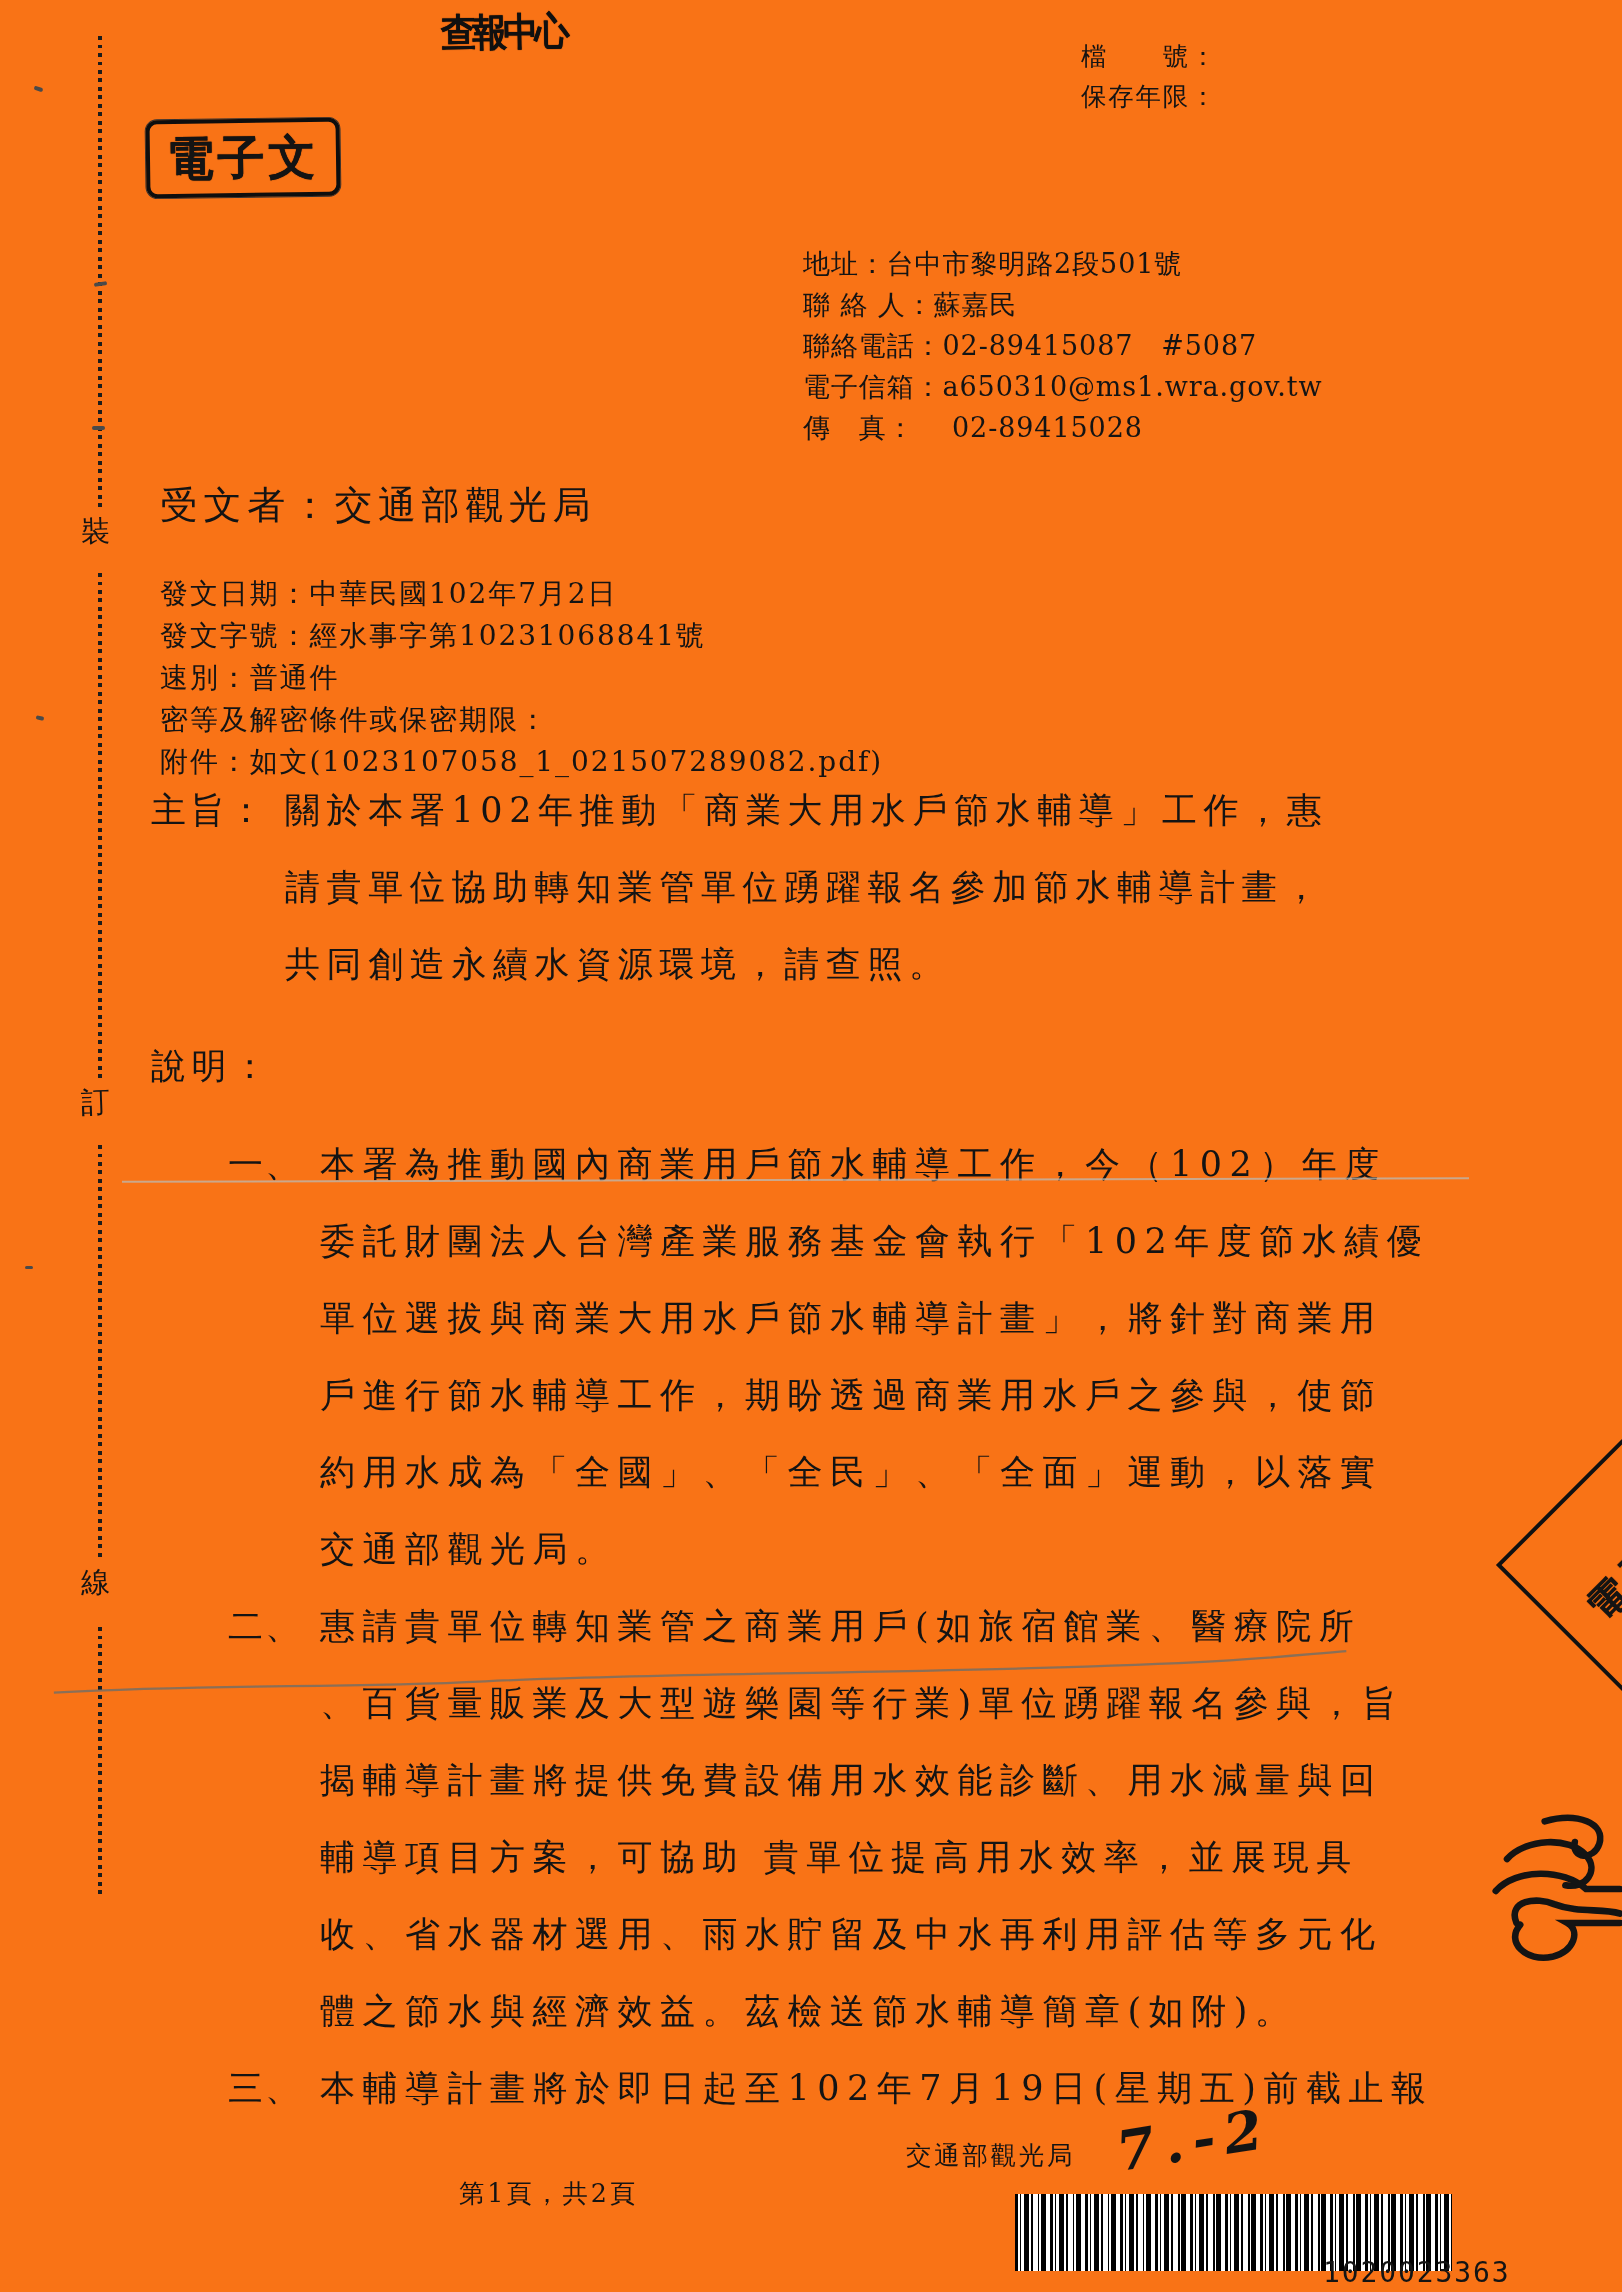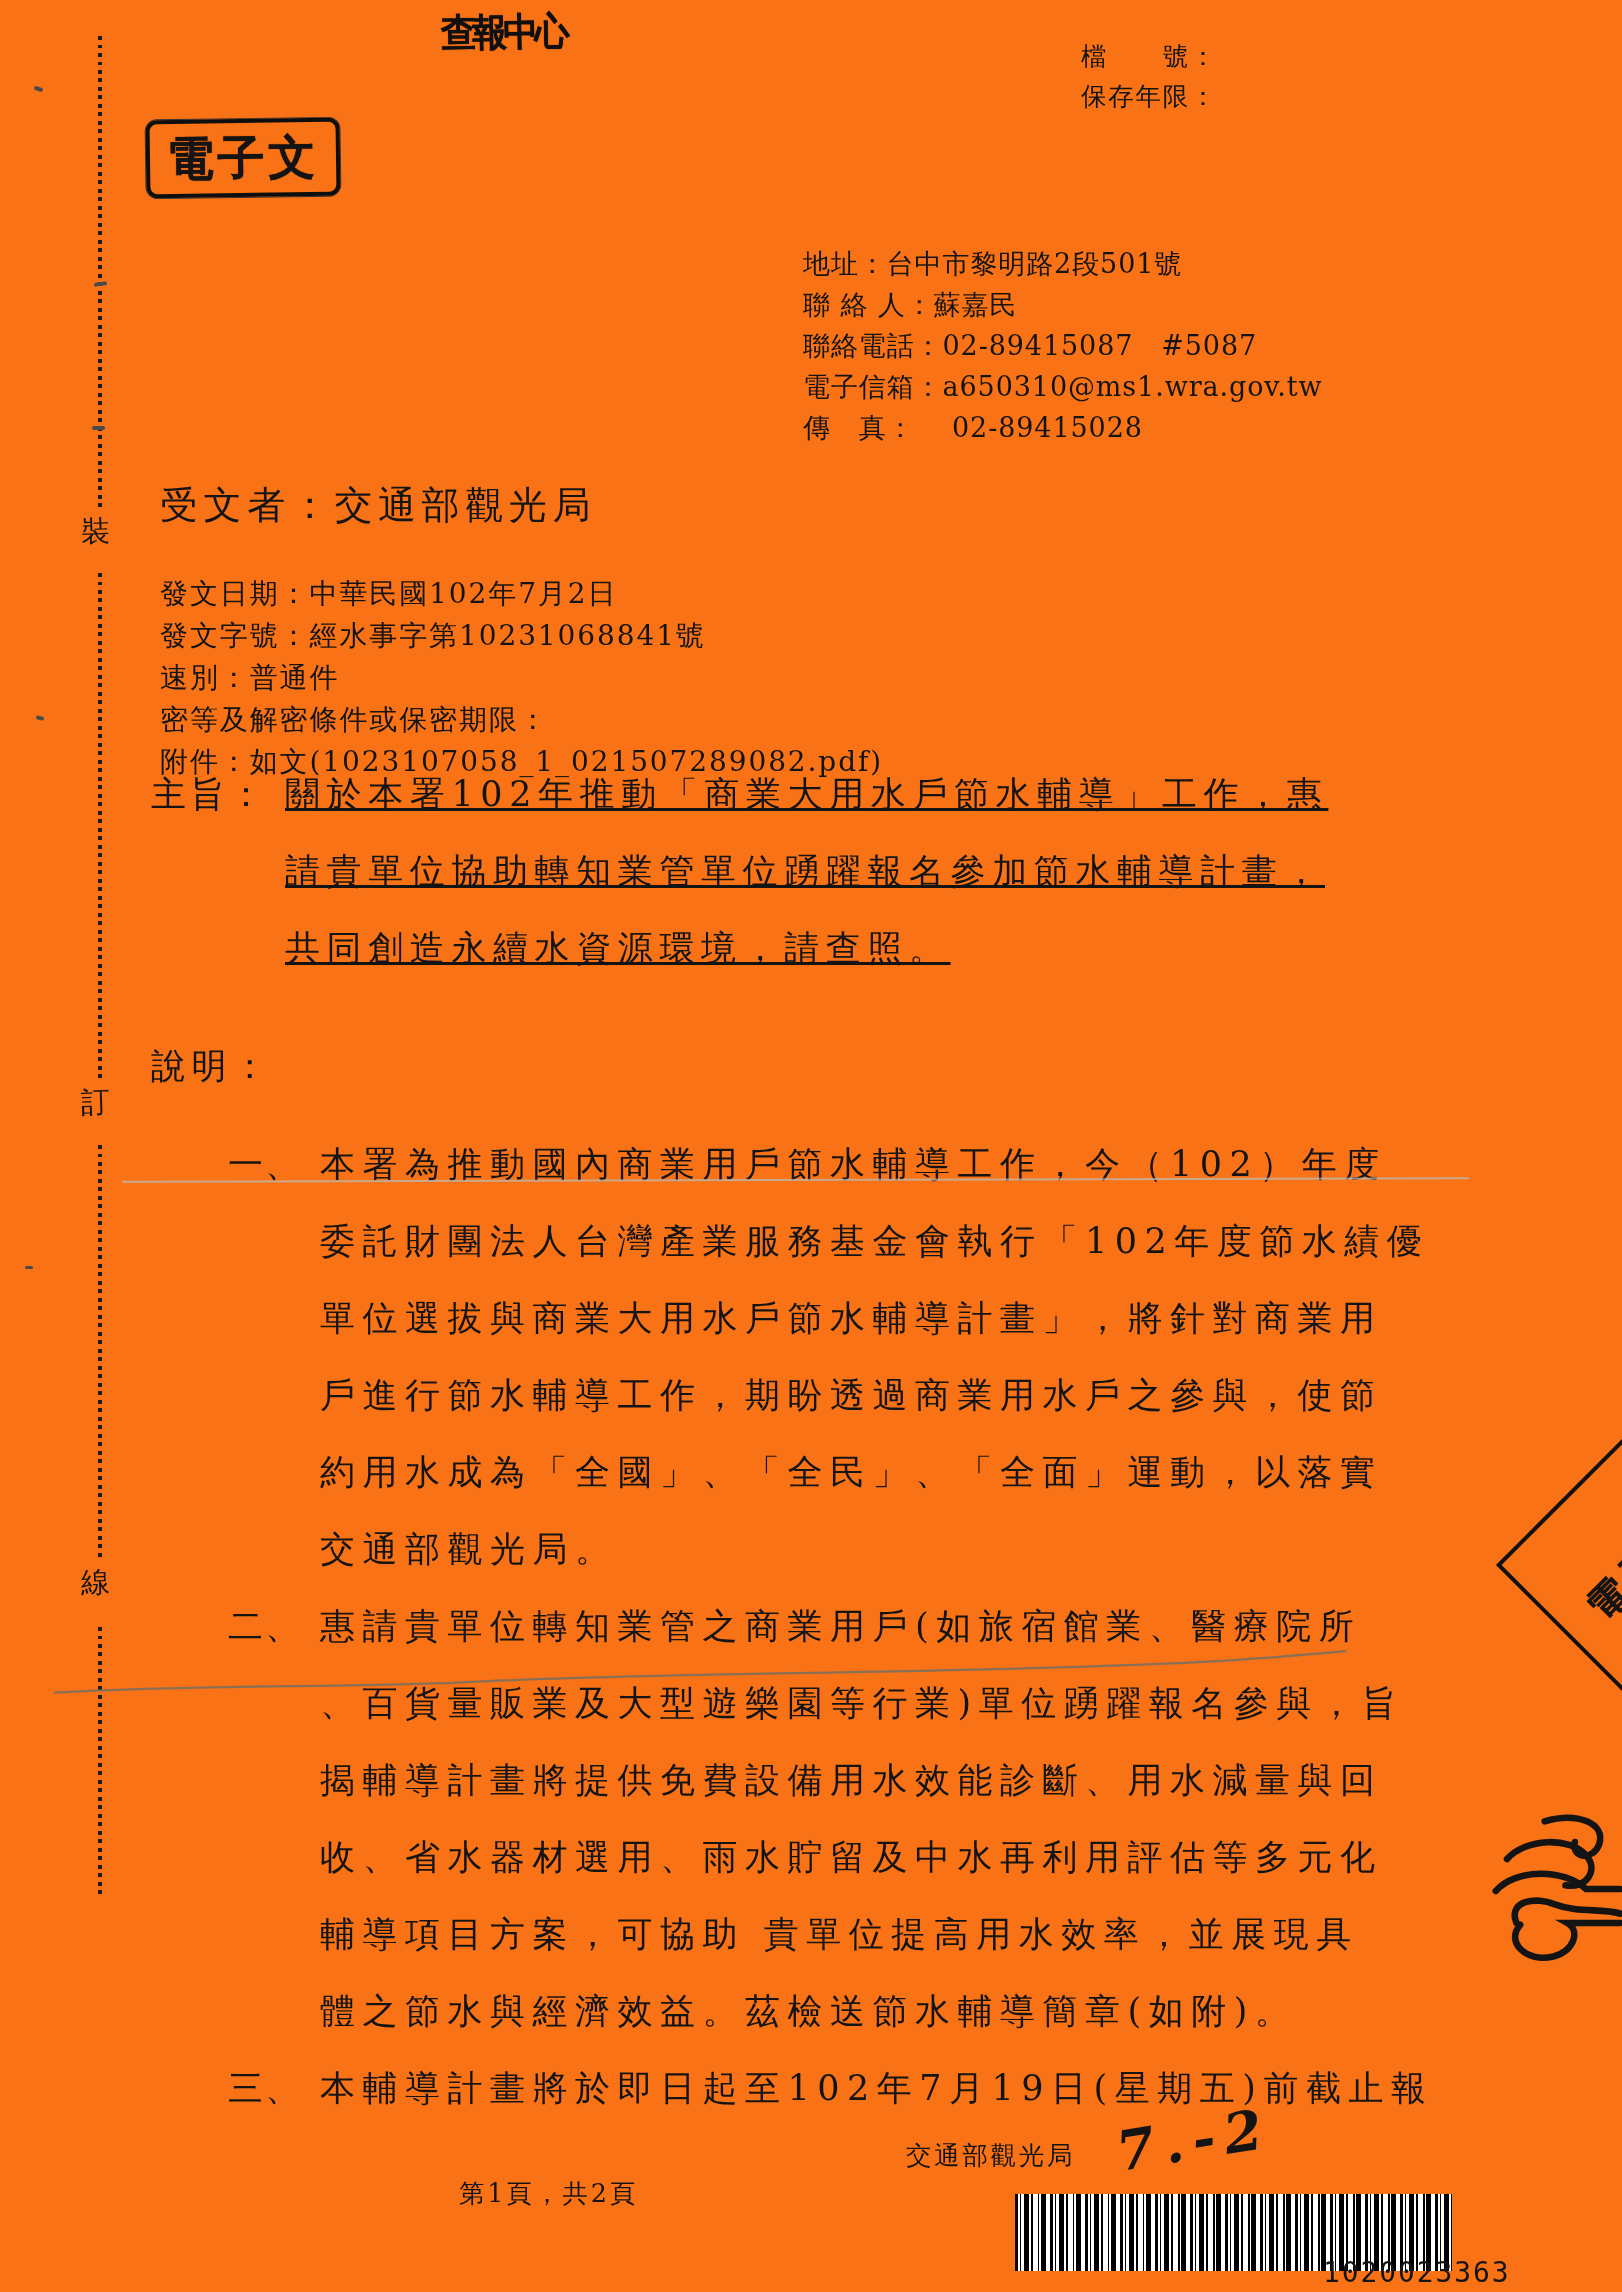--- a/index.html
+++ b/index.html
@@ -23,21 +23,21 @@
     display:flex; align-items:center; justify-content:center;
     transform:rotate(-0.8deg); box-shadow:0 0 0 0.9px #333;
   }
   .etype-box span{font-size:47px; font-weight:900; letter-spacing:3.8px; text-shadow:0 0 0.9px #000;}
   .doc-title{left:379px; top:83px; font-size:42px; letter-spacing:10.4px; white-space:nowrap;}
   .sender-block{left:803px; top:243px; font-size:27px; line-height:41px; letter-spacing:0.9px; white-space:nowrap;}
   
   .recipient{left:160px; top:480px; font-size:38px; letter-spacing:5.6px; white-space:nowrap;text-align:center;}
   .meta-block{left:160px; top:573px; font-size:28px; line-height:42px; letter-spacing:1.9px; white-space:nowrap;}
   
-  .subject-block{left:151px; top:756px; width:1394px;text-decoration:underline;}
+  .subject-block{left:151px; top:772px; width:1394px;}
   .subj-line{height:77px; line-height:77px; font-size:35px; letter-spacing:6.6px; white-space:nowrap;}
   .subj-label{display:inline-block; width:134px; letter-spacing:3.8px;}
   .subj-cont{padding-left:134px;}
   .expl-label{left:151px; top:1043px; font-size:35px; letter-spacing:5.6px;}
   
   .body-block{left:228px; top:1126px; width:1384px;}
   .body-line{height:77px; line-height:77px; font-size:35px; letter-spacing:7.5px; white-space:nowrap;}
   .item-no{display:inline-block; width:92px; letter-spacing:1.9px;}
   .cont{padding-left:92px;}
   
@@ -128,22 +128,22 @@
     <div class="body-line cont">委託財團法人台灣產業服務基金會執行「102年度節水績優</div>
     <div class="body-line cont">單位選拔與商業大用水戶節水輔導計畫」，將針對商業用</div>
     <div class="body-line cont">戶進行節水輔導工作，期盼透過商業用水戶之參與，使節</div>
     <div class="body-line cont">約用水成為「全國」、「全民」、「全面」運動，以落實</div>
     <div class="body-line cont">交通部觀光局。</div>
     <div class="body-line">
       <span class="item-no">二、</span><span>惠請貴單位轉知業管之商業用戶(如旅宿館業、醫療院所</span>
     </div>
     <div class="body-line cont">、百貨量販業及大型遊樂園等行業)單位踴躍報名參與，旨</div>
     <div class="body-line cont">揭輔導計畫將提供免費設備用水效能診斷、用水減量與回</div>
+    <div class="body-line cont">輔導項目方案，可協助 貴單位提高用水效率，並展現具</div>
     <div class="body-line cont">收、省水器材選用、雨水貯留及中水再利用評估等多元化</div>
-    <div class="body-line cont">輔導項目方案，可協助 貴單位提高用水效率，並展現具</div>
     <div class="body-line cont">體之節水與經濟效益。茲檢送節水輔導簡章(如附)。</div>
     <div class="body-line">
       <span class="item-no">三、</span><span>本輔導計畫將於即日起至102年7月19日(星期五)前截止報</span>
     </div>
   </div>
 
   <div class="abs dots" style="left:98px; top:36px;  height:473px;"></div>
   <div class="abs bind-char" style="top:512px;">裝</div>
   <div class="abs dots" style="left:98px; top:573px; height:507px;"></div>
   <div class="abs bind-char" style="top:1083px;">訂</div>

